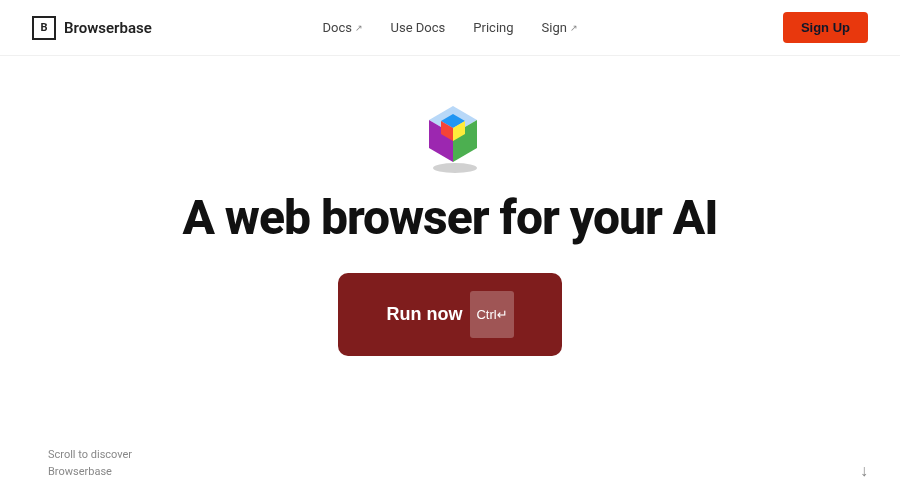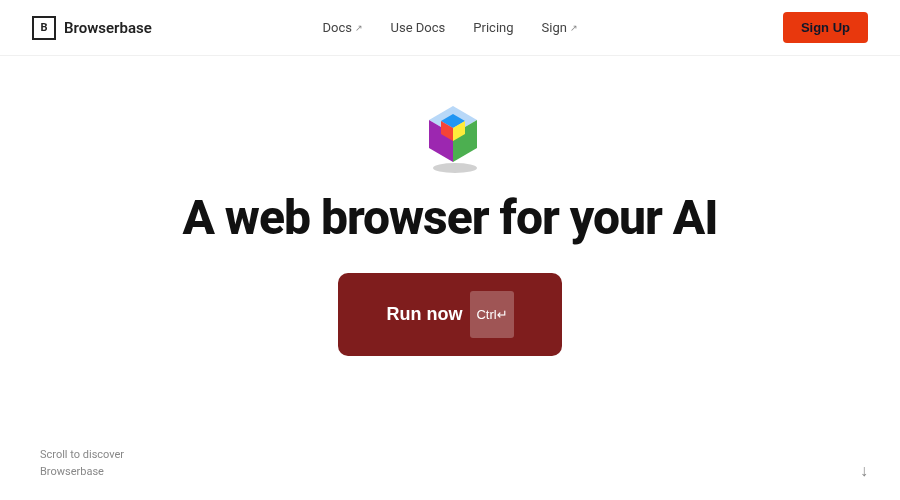--- a/index.html
+++ b/index.html
@@ -160,21 +160,21 @@
     .hero-subtitle {
       font-size: 13px;
       color: #666;
       text-align: center;
     }
 
     
     .footer-left {
       position: absolute;
       bottom: 20px;
-      left: 40px;
+      left: 48px;
       font-size: 11px;
       color: #888;
       line-height: 1.5;
     }
 
     .footer-right {
       position: absolute;
       bottom: 20px;
       right: 32px;
       font-size: 16px;

